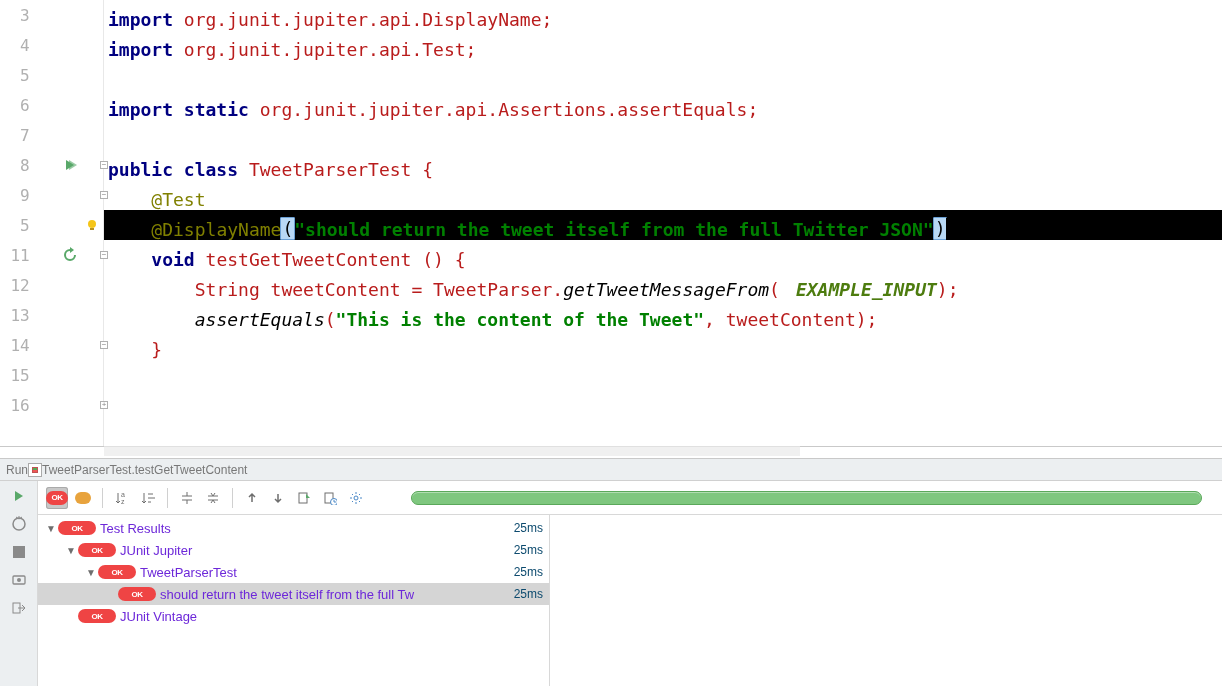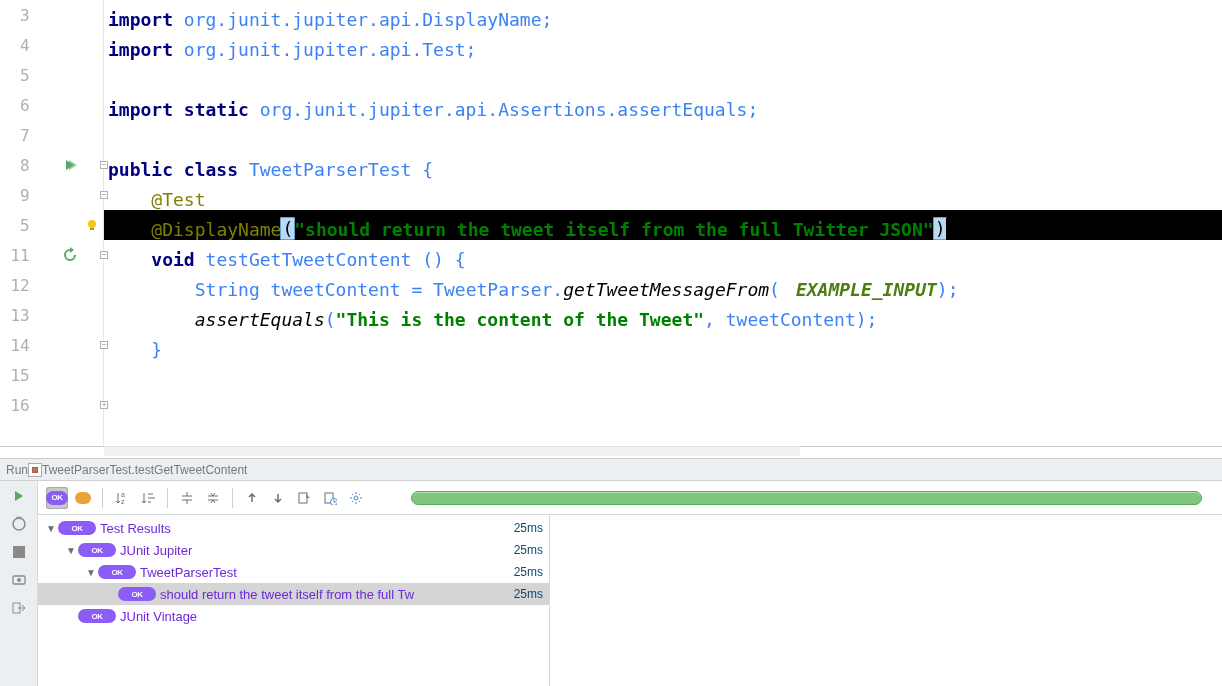--- a/index.html
+++ b/index.html
@@ -6,21 +6,21 @@
 body { font-family:"Segoe UI",Arial,sans-serif; font-size:13px; background:#fff; overflow:hidden; width:1222px; height:686px; }
 .editor { height:446px; background:#fff; display:flex; }
 .gutter { width:104px; display:flex; flex-direction:column; border-right:1px solid #e8e8e8; background:#fff; }
 .grow { display:flex; height:30px; align-items:center; }
 .lnum { width:38px; text-align:right; padding-right:8px; color:#b0b0b0; font-family:Menlo,Consolas,monospace; font-size:16px; }
 .marks { width:66px; display:flex; align-items:center; justify-content:center; gap:2px; position:relative; }
 .code { flex:1; font-family:Menlo,Consolas,monospace; font-size:18px; position:relative; }
 .codeline { height:30px; display:flex; align-items:flex-end; padding-left:4px; white-space:pre; }
 .hl { background:#000000; }
 .kw { color:#000080; font-weight:bold; }
-.pkg { color:#3b82f6; }
+.pkg { color:#b91c1c; }
 .ann { color:#808000; }
 .str { color:#008000; font-weight:bold; }
 .stat { color:#4d7c0f; font-style:italic; font-weight:bold;margin-left:16px; }
 .italic { font-style:italic; }
 .cm { color:#808080; font-style:italic; }
 .cursor { border-left:1px solid #000; height:22px; }
 .bracket { background:#b8d8f5; border:1px solid #6a9fd4; border-radius:1px; padding:0 1px; margin:0 -1px; }
 .scrollind { position:absolute; bottom:-10px; left:0; height:10px; width:696px; background:#f0f0f0; border-top:1px solid #e0e0e0; }
 
 .divider { height:13px; background:#fff; border-top:1px solid #c9c9c9; border-bottom:1px solid #c9c9c9; display:flex; align-items:center; }
@@ -37,21 +37,21 @@
 .tbtn { width:22px; height:22px; display:flex; align-items:center; justify-content:center; color:#6e6e6e; border-radius:3px; }
 .tbtn.active { background:#c8c8c8; box-shadow:inset 0 0 0 1px #aaa; }
 .vsep { width:1px; height:20px; background:#d0d0d0; margin:0 4px; }
 .progress { flex:1; height:14px; margin-left:40px; margin-right:12px; background:#7fc77f; border:1px solid #5aa85a; border-radius:8px; box-shadow:inset 0 1px 0 rgba(255,255,255,.4); }
 .treewrap { flex:1; display:flex; }
 .tree { width:512px; border-right:1px solid #d8d8d8; font-size:13px; padding-top:2px; }
 .trow { height:22px; display:flex; align-items:center; padding-right:6px; }
 .trow.sel { background:#d5d5d5; }
 .tspacer { display:inline-block; }
 .twist { width:14px; display:inline-flex; justify-content:center; color:#6e6e6e; font-size:10px; }
-.ok { width:38px; height:14px; background:#8b5cf6; border-radius:7px; color:#fff; font-size:8px; display:inline-flex; align-items:center; justify-content:center; margin-right:4px; font-weight:bold; letter-spacing:-0.5px; }
+.ok { width:38px; height:14px; background:#ef4444; border-radius:7px; color:#fff; font-size:8px; display:inline-flex; align-items:center; justify-content:center; margin-right:4px; font-weight:bold; letter-spacing:-0.5px; }
 .tlabel { flex:1; color:#6d28d9; white-space:nowrap; overflow:hidden; }
 .ttime { color:#0c4a6e; font-size:12px; }
 .out { flex:1; background:#fff; }
 .fold { width:8px; height:8px; border:1px solid #b0b0b0; background:#fff; font-size:8px; line-height:6px; text-align:center; color:#888; }
 </style>
 </head>
 <body>
 
 <div class="editor">
   <div class="gutter" id="gutter">

